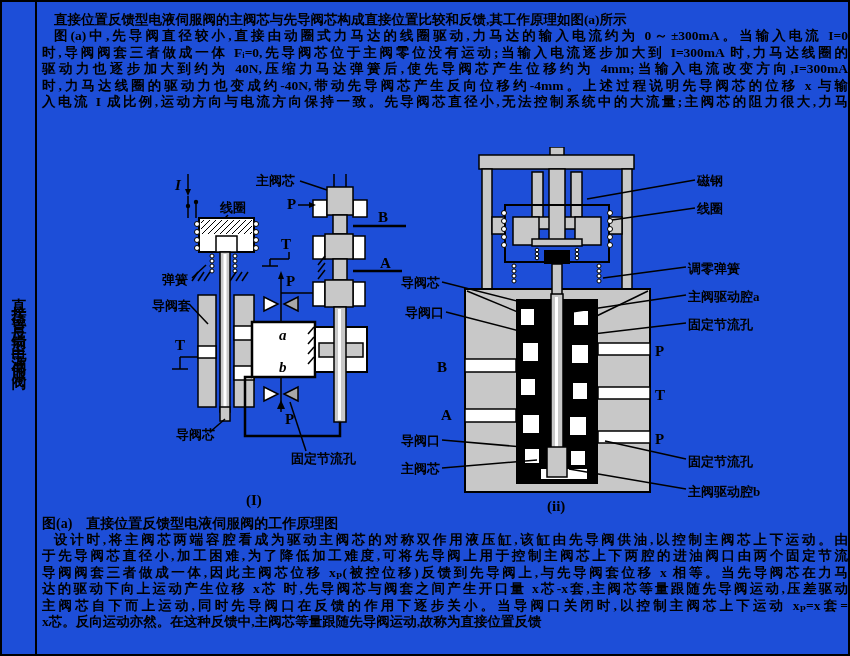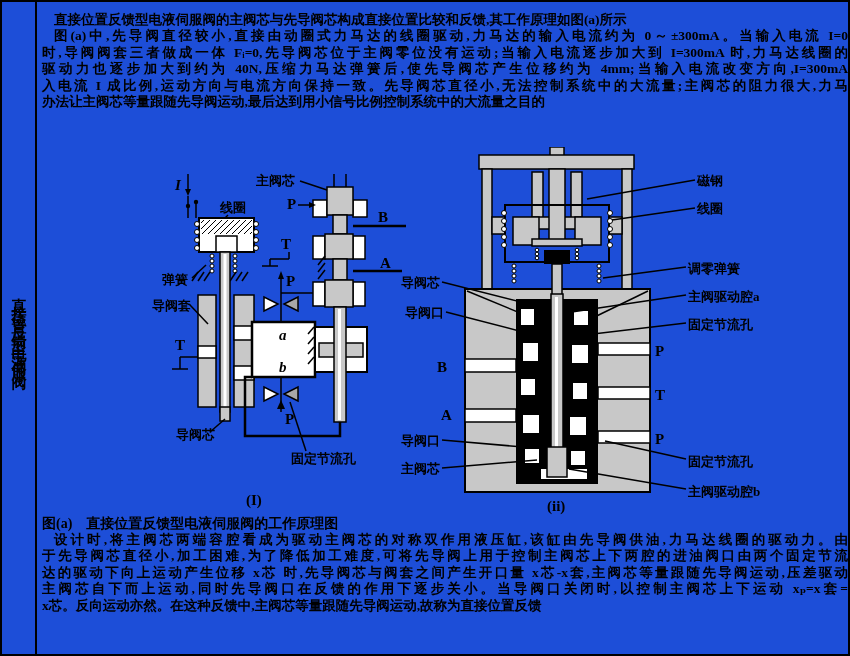--- a/index.html
+++ b/index.html
@@ -43,22 +43,22 @@
 
   <div class="sidebar">
     <div class="vtext">直接位置反馈型电液伺服阀</div>
   </div>
 
   <div class="para para-top">
     <div class="line short ind">直接位置反馈型电液伺服阀的主阀芯与先导阀芯构成直接位置比较和反馈,其工作原理如图(a)所示</div>
     <div class="line ind">图(a)中,先导阀直径较小,直接由动圈式力马达的线圈驱动,力马达的输入电流约为 0～±300mA。当输入电流 I=0</div>
     <div class="line">时,导阀阀套三者做成一体 Fᵢ=0,先导阀芯位于主阀零位没有运动;当输入电流逐步加大到 I=300mA 时,力马达线圈的</div>
     <div class="line">驱动力也逐步加大到约为 40N,压缩力马达弹簧后,使先导阀芯产生位移约为 4mm;当输入电流改变方向,I=300mA</div>
+    <div class="line">时,力马达线圈的驱动力也变成约-40N,带动先导阀芯产生反向位移约-4mm。上述过程说明先导阀芯的位移 x 与输</div>
     <div class="line">入电流 I 成比例,运动方向与电流方向保持一致。先导阀芯直径小,无法控制系统中的大流量;主阀芯的阻力很大,力马</div>
-    <div class="line short">办法让主阀芯等量跟随先导阀运动,最后达到用小信号比例控制系统中的大流量之目的</div>
   </div>
 
   <svg id="diag1" width="330" height="352" viewBox="0 0 330 352">
     <defs>
       <pattern id="h1" patternUnits="userSpaceOnUse" width="6" height="6">
         <path d="M0,6 L6,0" stroke="#000" stroke-width="1"></path>
       </pattern>
     </defs>
 
     <g>
@@ -302,20 +302,21 @@
       <text class="lbl" x="291" y="349">主阀驱动腔b</text>
       <line class="ln" x1="289" y1="342" x2="172" y2="322"></line>
     </g>
 
     <text class="num" x="150" y="364">(ii)</text>
   </svg>
 
   <div class="caption">图(a)　直接位置反馈型电液伺服阀的工作原理图</div>
 
   <div class="para para-bottom">
-    <div class="line ind">设计时,将主阀芯两端容腔看成为驱动主阀芯的对称双作用液压缸,该缸由先导阀供油,力马达线圈的驱动力。由</div>
+    <div class="line ind">设计时,将主阀芯两端容腔看成为驱动主阀芯的对称双作用液压缸,该缸由先导阀供油,以控制主阀芯上下运动。由</div>
     <div class="line">于先导阀芯直径小,加工困难,为了降低加工难度,可将先导阀上用于控制主阀芯上下两腔的进油阀口由两个固定节流</div>
+    <div class="line">导阀阀套三者做成一体,因此主阀芯位移 xₚ(被控位移)反馈到先导阀上,与先导阀套位移 x 相等。当先导阀芯在力马</div>
     <div class="line">达的驱动下向上运动产生位移 x芯 时,先导阀芯与阀套之间产生开口量 x芯-x套,主阀芯等量跟随先导阀运动,压差驱动</div>
     <div class="line">主阀芯自下而上运动,同时先导阀口在反馈的作用下逐步关小。当导阀口关闭时,以控制主阀芯上下运动 xₚ=x套=</div>
     <div class="line short">x芯。反向运动亦然。在这种反馈中,主阀芯等量跟随先导阀运动,故称为直接位置反馈</div>
   </div>
 
 </div>
 
 </body></html>

